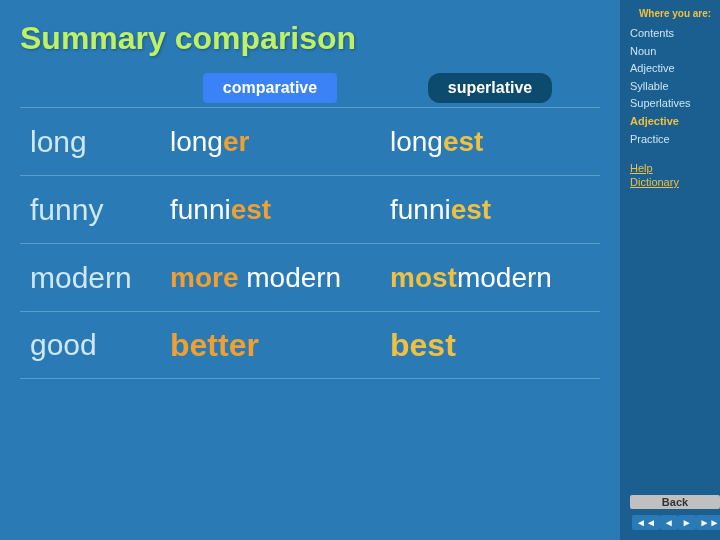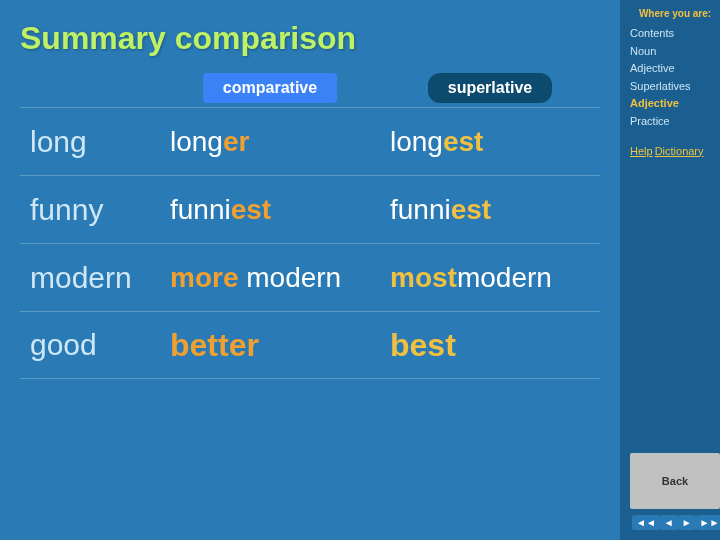--- a/index.html
+++ b/index.html
@@ -44,39 +44,39 @@
       cursor: pointer;
     }
     .sidebar-item.active {
       color: #f0c040;
       font-weight: bold;
     }
 
     #help-links {
       margin-top: 14px;
       display: flex;
-      flex-direction: row;
+      flex-direction: column;
       gap: 2px;
     }
 
     .help-link {
       font-size: 11px;
       color: #f0c040;
       cursor: pointer;
       text-decoration: underline;
     }
 
     #back-button {
       margin-top: auto;
       background-color: #c0c0c0;
       color: #333;
       font-size: 11px;
       font-weight: bold;
       text-align: center;
-      padding: 22px 0;
+      padding: 1px 0;
       cursor: pointer;
       border-radius: 2px;
     }
 
     #nav-buttons {
       display: flex;
       justify-content: space-between;
       margin-top: 4px;
       background-color: #1a5f8f;
       padding: 2px;
@@ -239,20 +239,21 @@
     </div>
   </div>
 </div>
 
 <div id="sidebar">
   <div id="where-you-are">Where you are:</div>
 
   <div class="sidebar-item">Contents</div>
   <div class="sidebar-item">Noun</div>
   <div class="sidebar-item">Adjective</div>
+  <div class="sidebar-item">Syllable</div>
   <div class="sidebar-item">Superlatives</div>
   <div class="sidebar-item active">Adjective</div>
   <div class="sidebar-item">Practice</div>
 
   <div id="help-links">
     <div class="help-link">Help</div>
     <div class="help-link">Dictionary</div>
   </div>
 
   <div style="flex:1;"></div>

